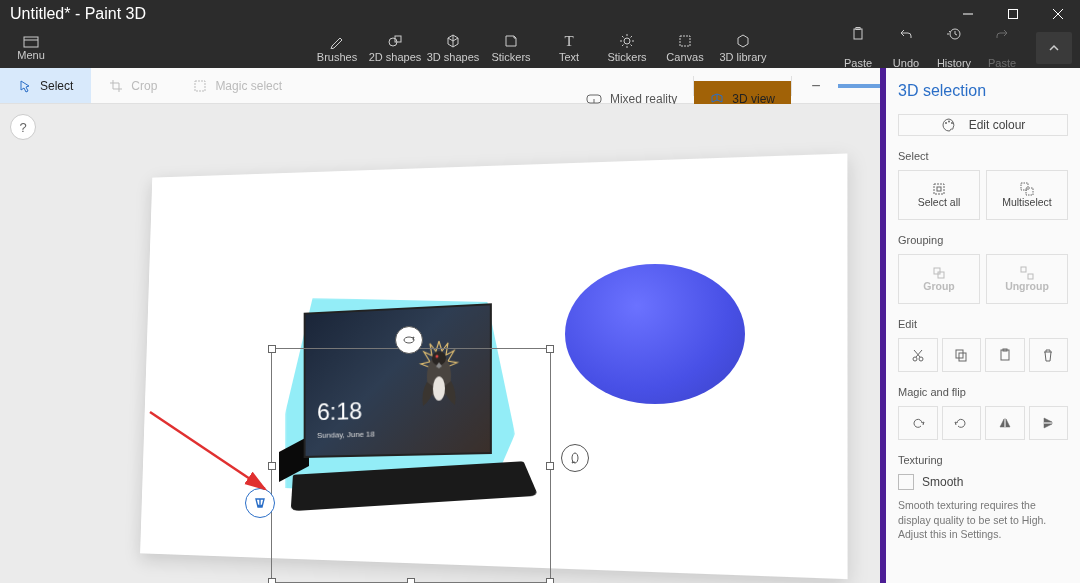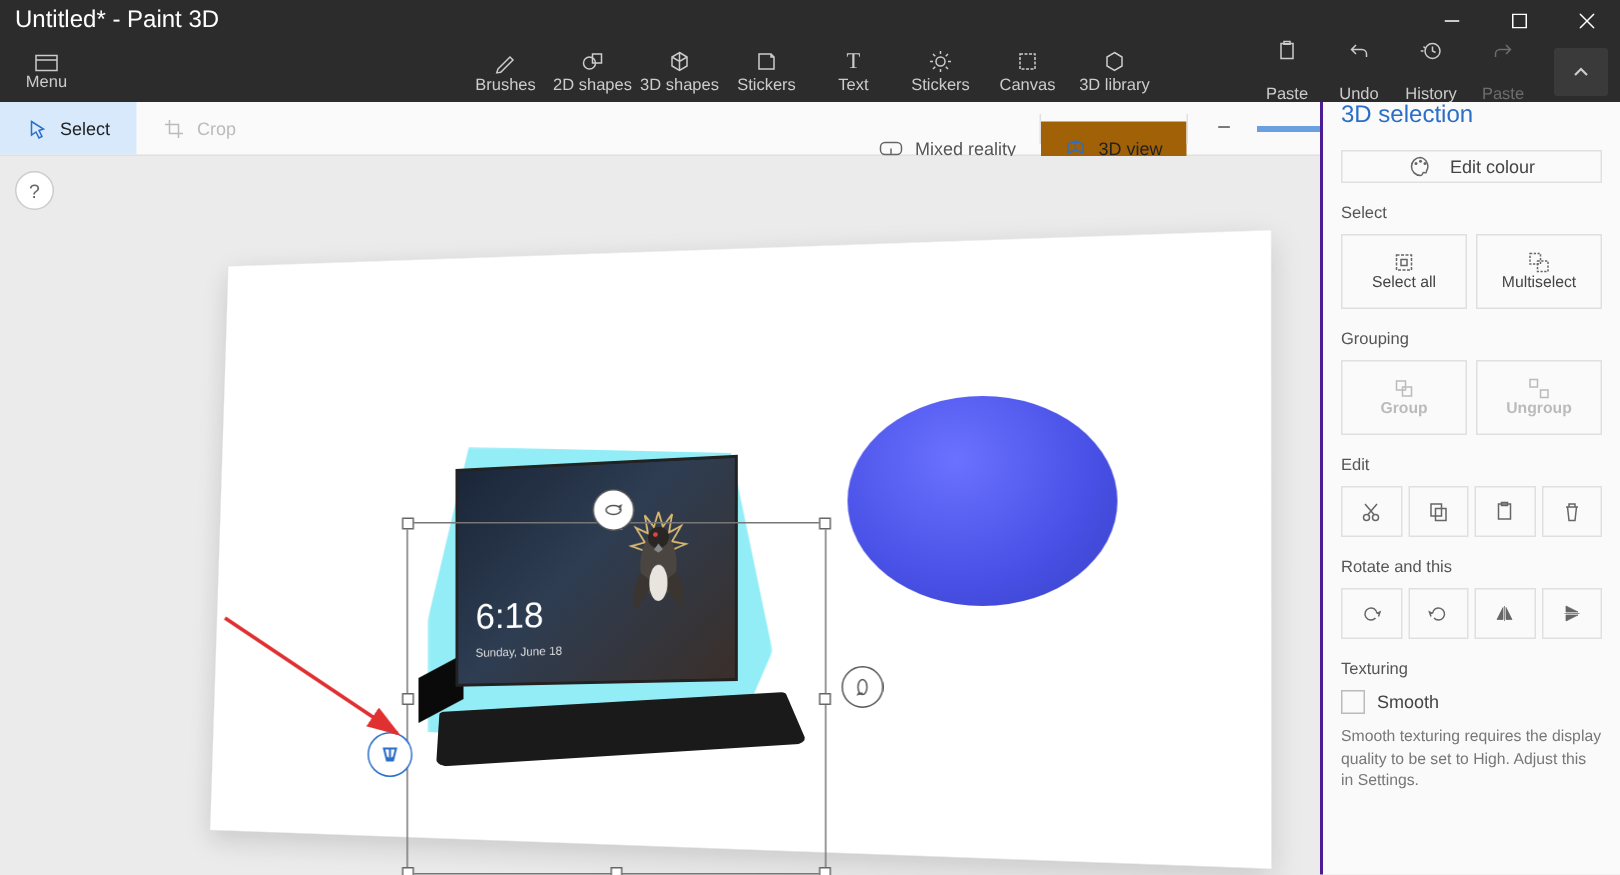--- a/index.html
+++ b/index.html
@@ -30,21 +30,21 @@
 .subbar .vbtn.active { background:#a16207; color:#222;}
 .subbar .zoom { display:flex; align-items:center; gap:10px; padding: 0 12px;}
 .subbar .zbtn { width:24px; height:24px; display:flex; align-items:center; justify-content:center; cursor:pointer; font-size:16px; color:#666;}
 .subbar .slider { width: 110px; height: 4px; background:#6aa0e0; position:relative; }
 .subbar .slider .thumb { width: 8px; height: 18px; background:#1a6fc9; border-radius:2px; position:absolute; top:-7px; left: 55px; }
 .subbar .more { width:34px; display:flex; justify-content:center; cursor:pointer; letter-spacing:1px; color:#888;}
 
 .workspace { position:absolute; left:0; top:104px; right:200px; bottom:0; background: #ebebeb; overflow:hidden; }
 .helpbtn { position:absolute; left:10px; top:10px; width:26px; height:26px; border:1px solid #ccc; border-radius:50%; background:#fff; display:flex; align-items:center; justify-content:center; font-size:13px; color:#666; cursor:pointer; }
 
-.sidepanel { position:absolute; right:0; top:68px; width:200px; bottom:0; background:#fafafa; border-left:2px solid #4c1d95; padding: 0 12px; font-size:12px; color:#444; overflow-y:auto; }
+.sidepanel { position:absolute; right:0; top:68px; width:200px; bottom:0; background:#fafafa; border-left:6px solid #4c1d95; padding: 14px 12px; font-size:12px; color:#444; overflow-y:auto; }
 .sidepanel h1 { font-size:16px; color:#2a6ec7; font-weight:400; margin-bottom:14px; }
 .sidepanel .bigbtn { border:1px solid #e0e0e0; height:22px; display:flex; align-items:center; justify-content:center; gap:12px; cursor:pointer; margin-bottom:14px; }
 .sidepanel .seclabel { font-size:11px; color:#555; margin-bottom:8px; }
 .sidepanel .row2 { display:flex; gap:6px; margin-bottom:14px; }
 .sidepanel .cell { flex:1; border:1px solid #e0e0e0; height:50px; display:flex; flex-direction:column; align-items:center; justify-content:center; gap:0; cursor:pointer; font-size:10.5px; }
 .sidepanel .cell.dis { color:#bbb; cursor:default;font-weight:bold; }
 .sidepanel .row4 { display:flex; gap:4px; margin-bottom:14px; }
 .sidepanel .icell { flex:1; border:1px solid #e0e0e0; height:34px; display:flex; align-items:center; justify-content:center; cursor:pointer; }
 .sidepanel .chk { display:flex; align-items:center; gap:8px; margin-bottom:8px; }
 .sidepanel .chk .box { width:16px; height:16px; border:1px solid #bbb; }
@@ -212,20 +212,26 @@
     <svg width="14" height="14" viewBox="0 0 14 14">
         <path d="M3 2l8 5-3 1 2 4-2 1-2-4-3 2z" fill="none" stroke="#2a6ec7"></path>
       </svg>
     <span>Select</span>
   </div>
   <div class="sbtn dis">
     <svg width="14" height="14" viewBox="0 0 14 14">
         <path d="M4 1v9h9M1 4h9v9" fill="none" stroke="#bbb"></path>
       </svg>
     <span>Crop</span>
+  </div>
+  <div class="sbtn dis">
+    <svg width="14" height="14" viewBox="0 0 14 14">
+        <rect x="2" y="2" width="10" height="10" fill="none" stroke="#bbb" stroke-dasharray="2 1"></rect>
+      </svg>
+    <span>Magic select</span>
   </div>
   <div class="view">
     <div class="vbtn">
       <svg width="16" height="12" viewBox="0 0 16 12">
           <rect x="1" y="2" width="14" height="8" rx="3" fill="none" stroke="#666"></rect>
           <path d="M8 6v4" stroke="#666"></path>
         </svg>
       <span>Mixed reality</span>
     </div>
     <div class="sep"></div>
@@ -380,21 +386,21 @@
           <rect x="5" y="1" width="4" height="2" fill="none" stroke="#666"></rect>
         </svg>
       </div>
     <div class="icell">
         <svg width="14" height="14" viewBox="0 0 14 14">
           <path d="M3 4h8M5 4V2h4v2M4 4l1 9h4l1-9" fill="none" stroke="#666"></path>
         </svg>
       </div>
   </div>
 
-  <div class="seclabel">Rotate and this</div>
+  <div class="seclabel">Magic and flip</div>
   <div class="row4">
     <div class="icell">
         <svg width="14" height="14" viewBox="0 0 14 14">
           <path d="M11 7a4 4 0 10-1 3M11 7l2-1-1 3" fill="none" stroke="#666"></path>
         </svg>
       </div>
     <div class="icell">
         <svg width="14" height="14" viewBox="0 0 14 14">
           <path d="M3 7a4 4 0 111 3M3 7L1 6l1 3" fill="none" stroke="#666"></path>
         </svg>

